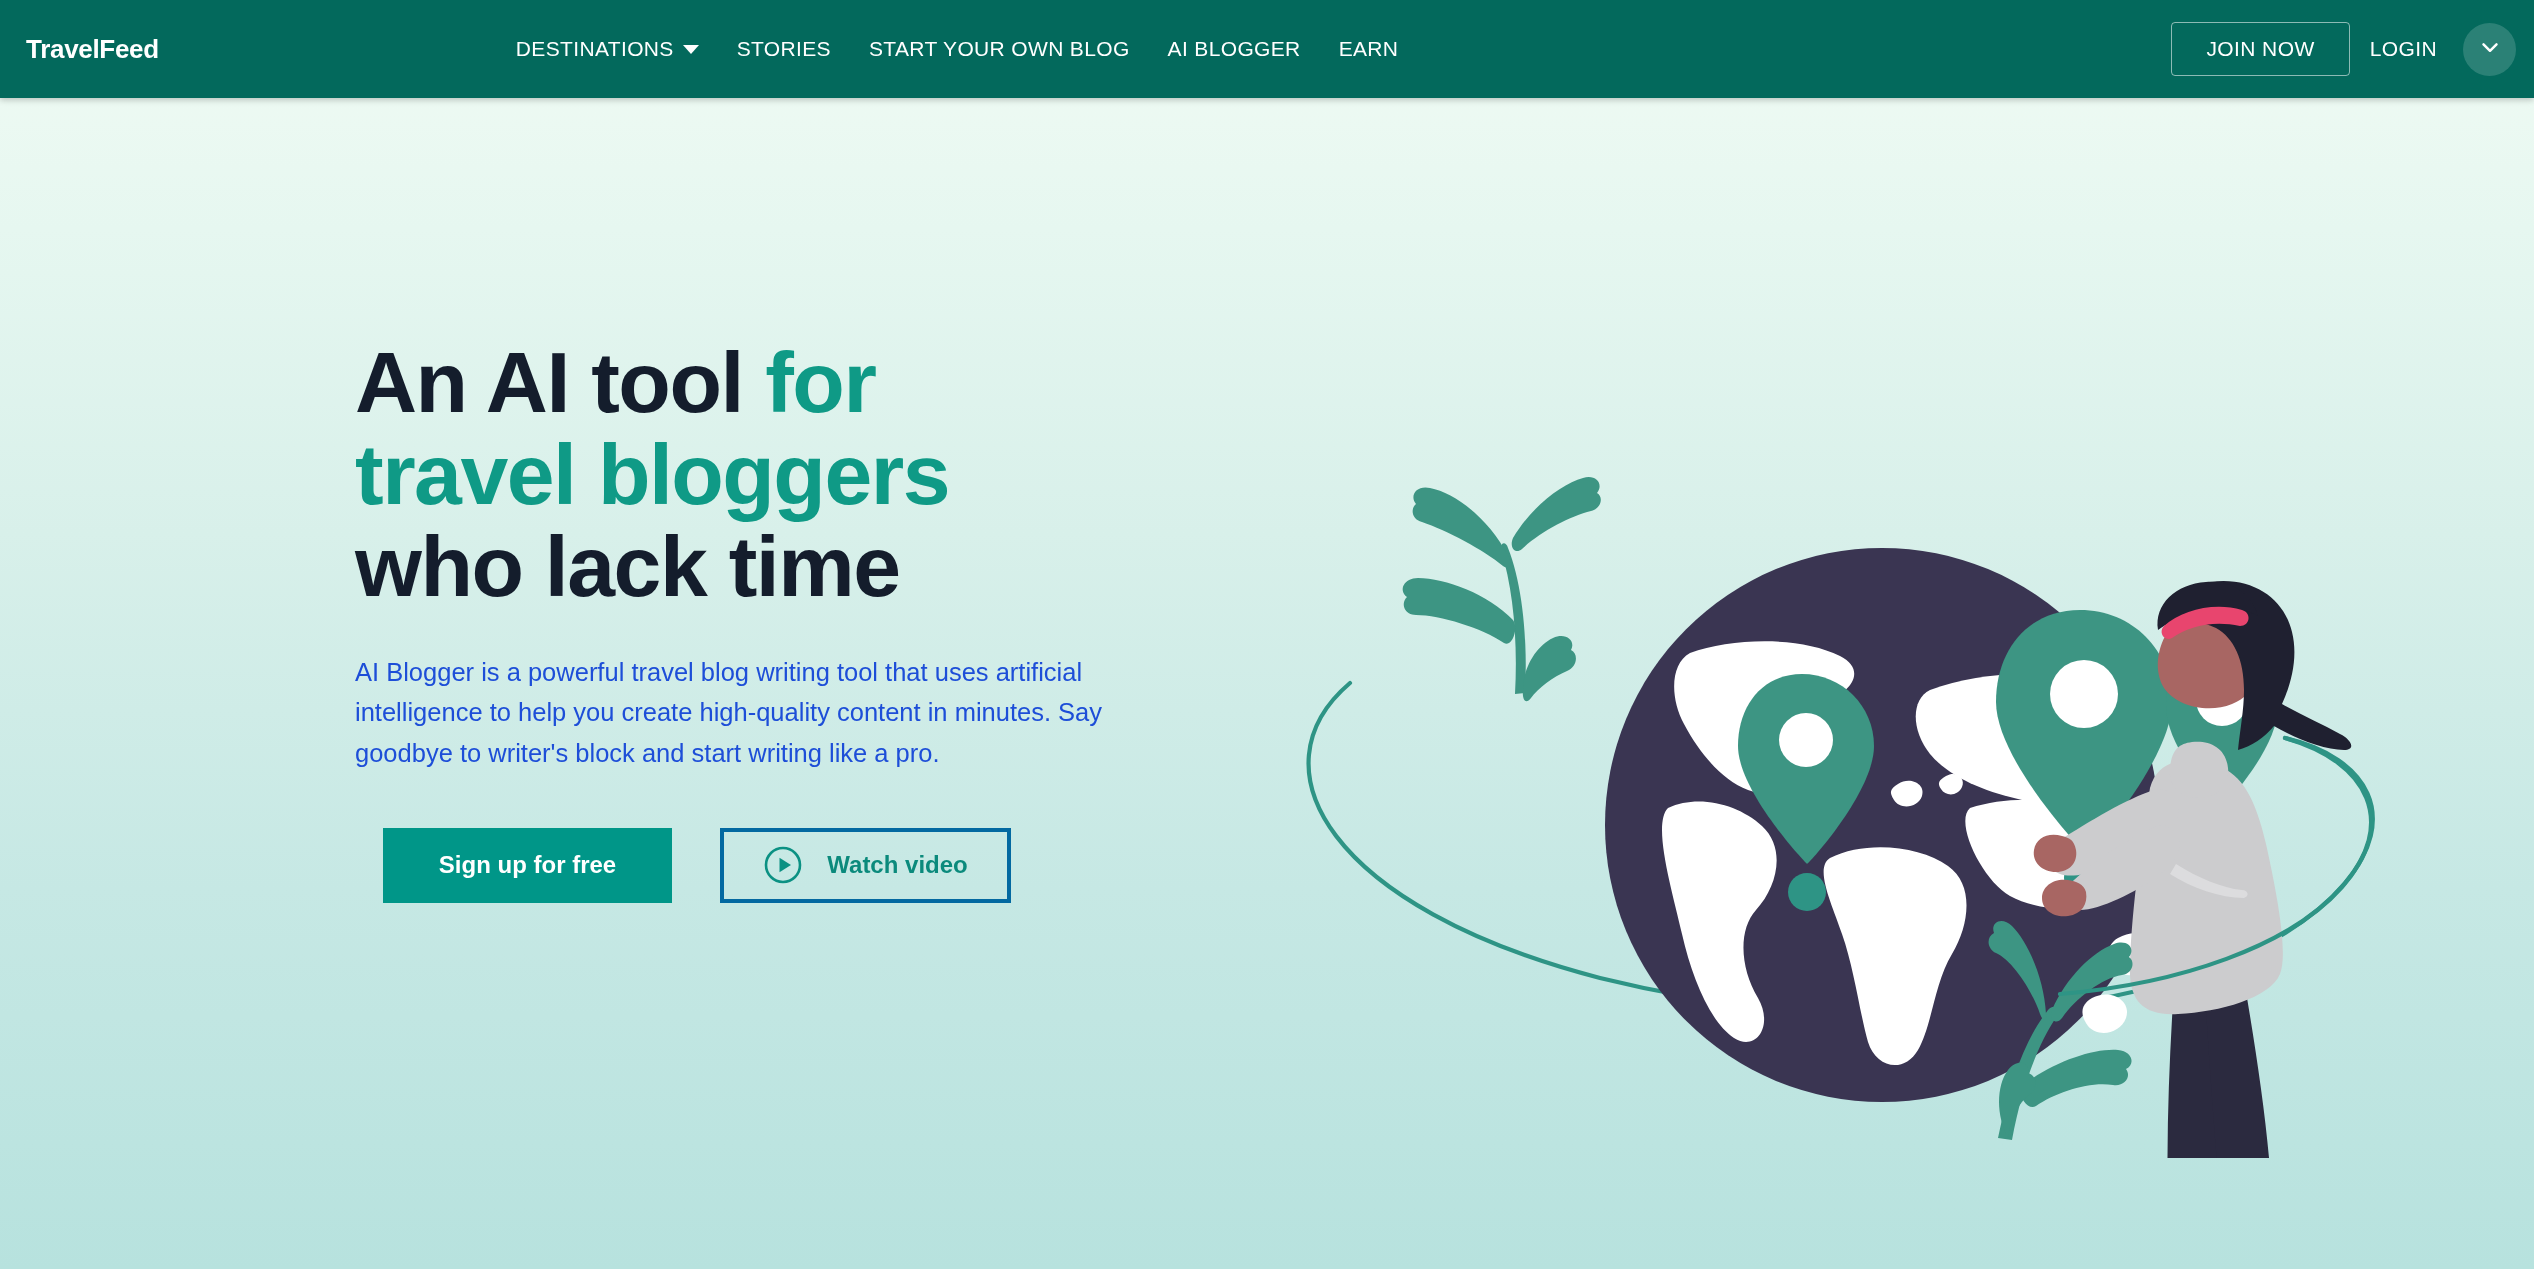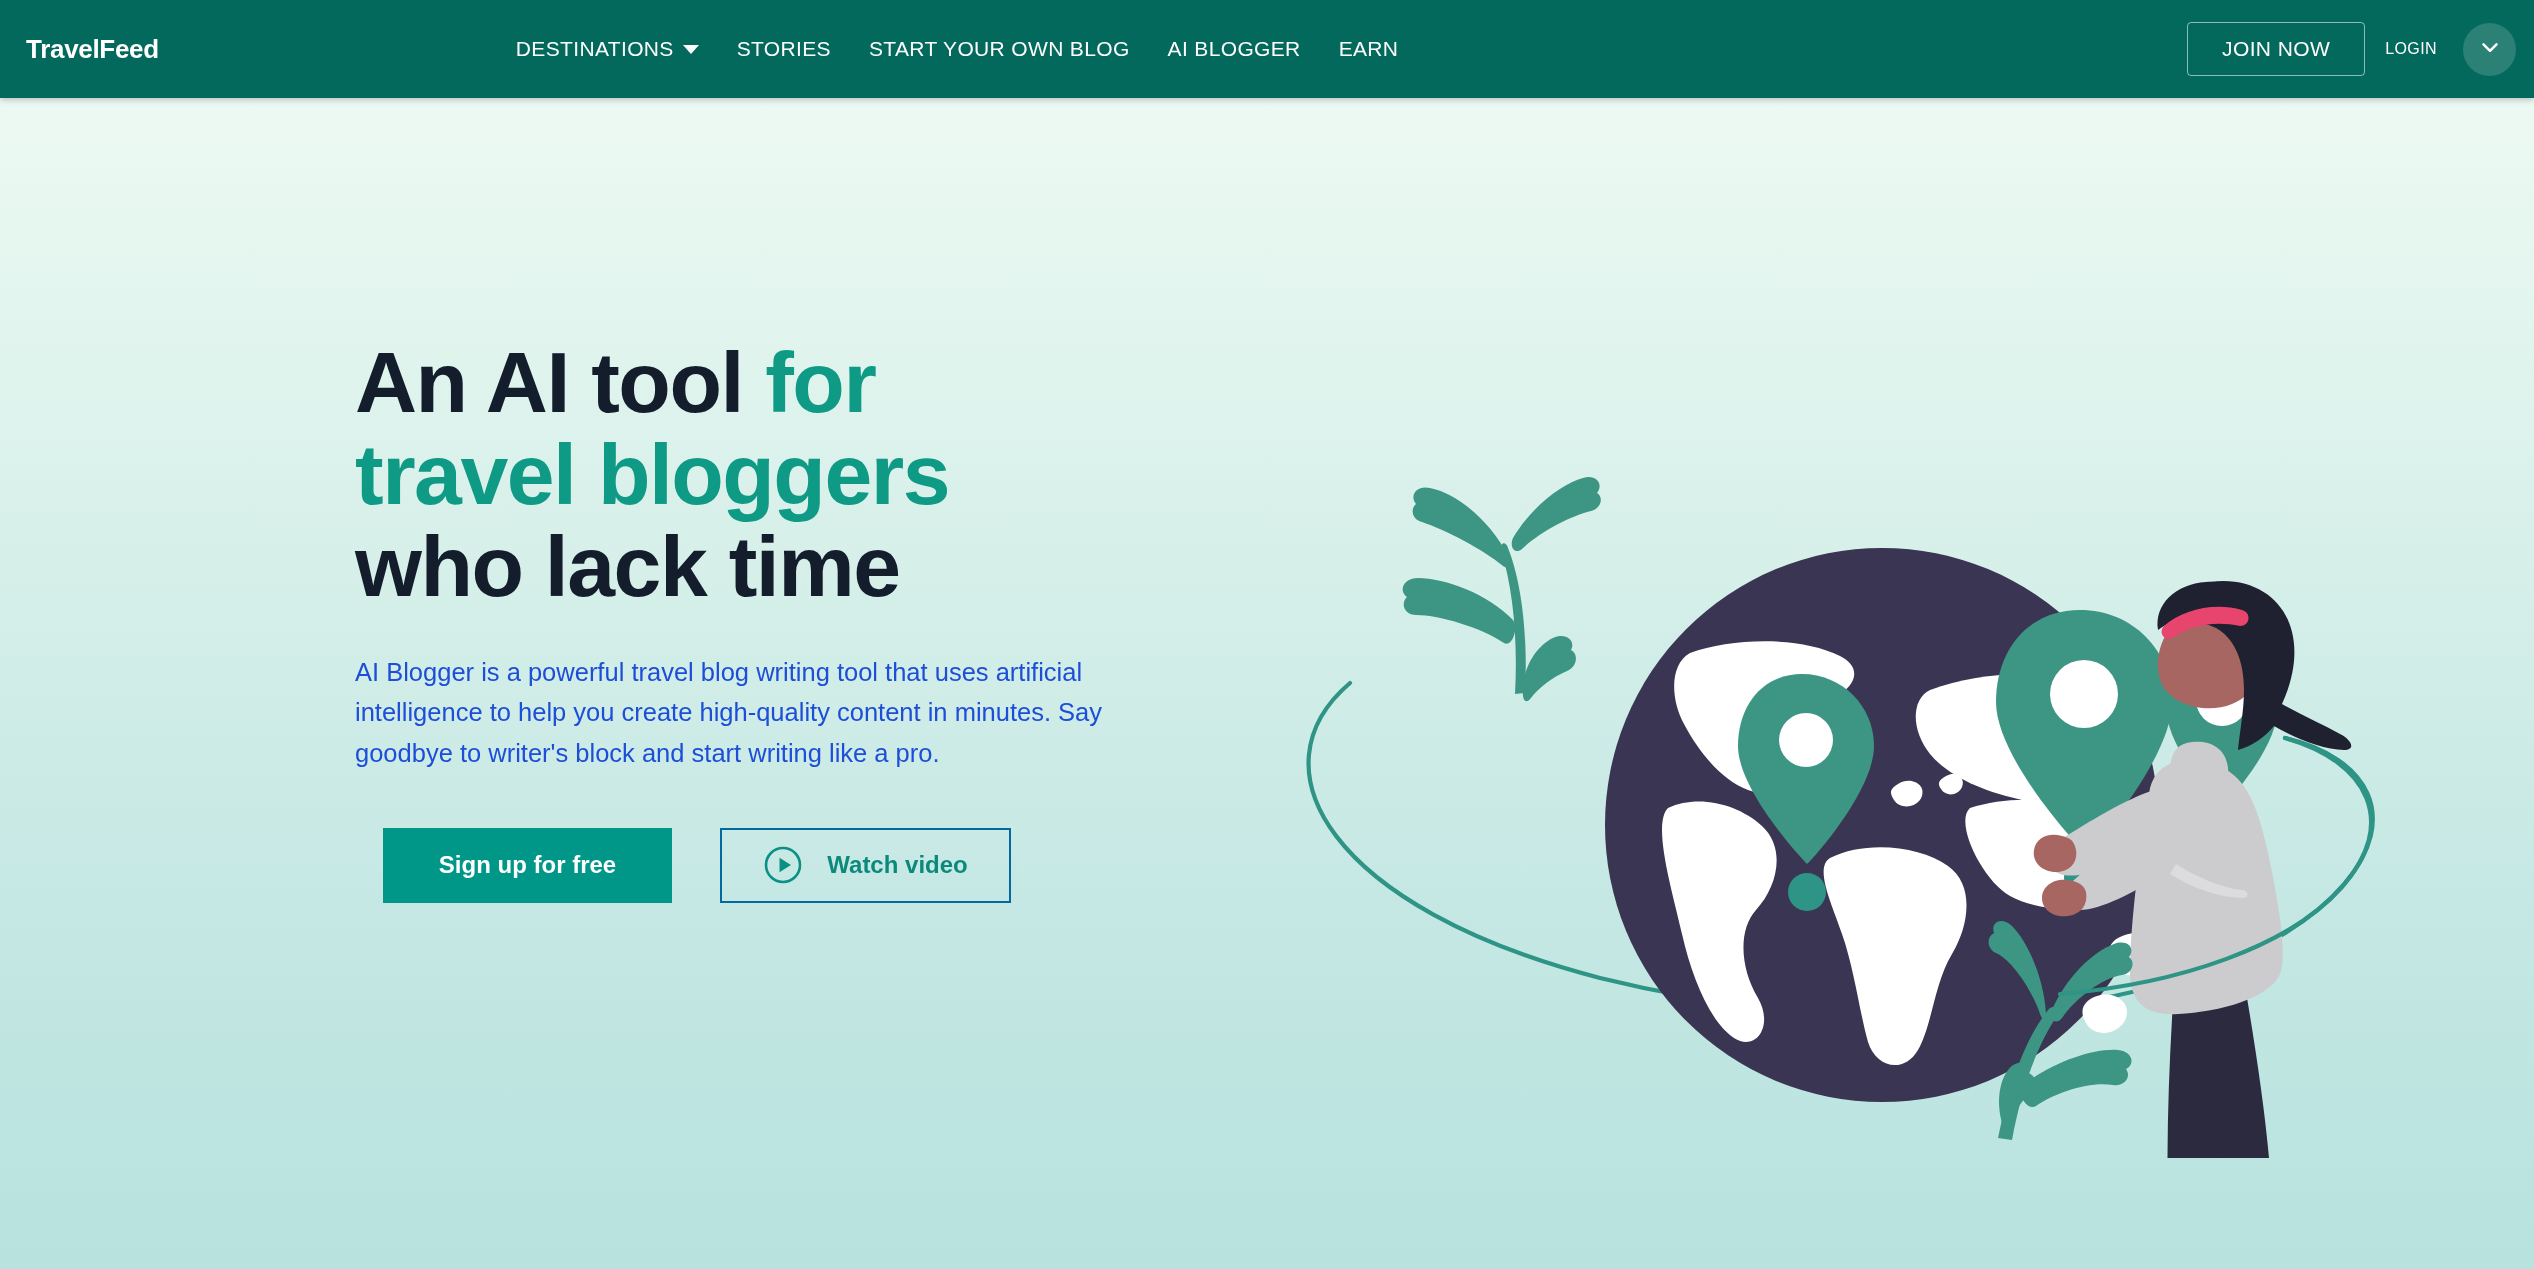--- a/index.html
+++ b/index.html
@@ -110,21 +110,21 @@
     font-size: 21px;
     letter-spacing: 0.4px;
     text-transform: uppercase;
     padding: 14px 34px;
     border-radius: 4px;
     cursor: pointer;
     white-space: nowrap;
   }
   .login-btn {
     color: #ffffff;
-    font-size: 16px;
+    font-size: 21px;
     letter-spacing: 0.4px;
     text-transform: uppercase;
     background: transparent;
     border: none;
     font-family: "Liberation Sans", sans-serif;
     padding: 14px 20px;
     cursor: pointer;
     white-space: nowrap;
   }
   .avatar-btn {
@@ -179,21 +179,21 @@
     border: none;
     font-family: "Liberation Sans", sans-serif;
     font-size: 24px;
     font-weight: 700;
     width: 289px;
     height: 75px;
     cursor: pointer;
   }
   .btn-secondary {
     background: transparent;
-    border: 2px solid #0369a1;
+    border: 4px solid #0369a1;
     color: #0b8a7c;
     font-family: "Liberation Sans", sans-serif;
     font-size: 24px;
     font-weight: 700;
     width: 291px;
     height: 75px;
     cursor: pointer;
     display: flex;
     align-items: center;
     justify-content: center;

